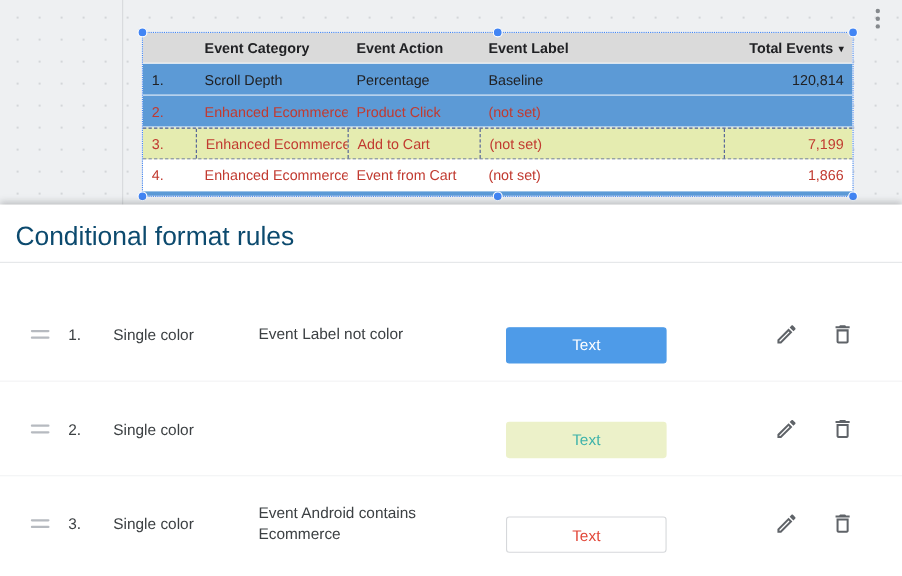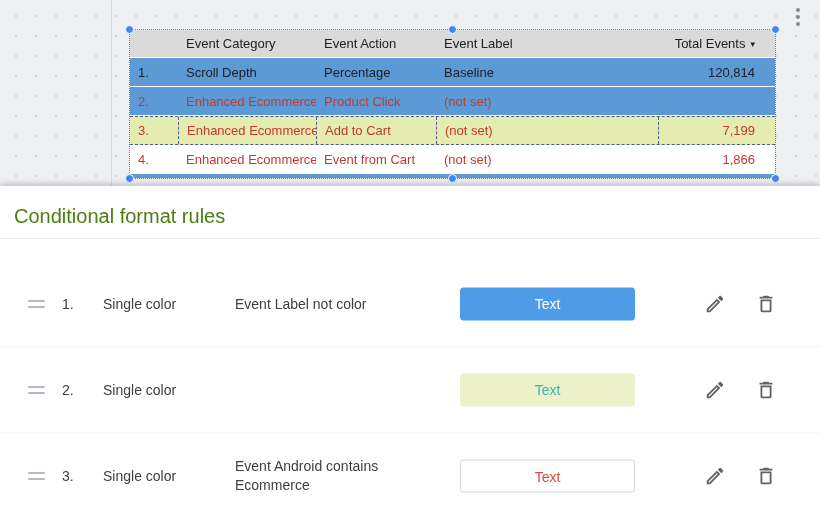--- a/index.html
+++ b/index.html
@@ -18,50 +18,50 @@
   .kebab { position:absolute; left:789px; top:5px; width:18px; height:24px;
     display:flex; flex-direction:column; align-items:center; justify-content:center; gap:3px;
     background:none; border:none; cursor:pointer; }
   .kebab span { width:4px; height:4px; border-radius:50%; background:#85898d; }
 
   
   .table-wrap { position:absolute; left:130px; top:30px; width:645px; height:148px;
     overflow:hidden; font-size:13px; color:#202124; background:#fff; }
   .t-row { display:grid; grid-template-columns:48px 138px 120px 222px 117px; height:29px; }
   .t-row > div { display:flex; align-items:center; padding-left:8px; overflow:hidden; white-space:nowrap; }
-  .t-head { height:28px; background:#dadada; font-weight:normal; border-bottom:1px solid #fff; }
+  .t-head { height:28px; background:#dadada; font-weight:bold; border-bottom:1px solid #fff; }
   .t-body .t-row { border-bottom:1px solid #fff; }
   .cell-num { padding-left:12px; }
-  .cell-total { justify-content:flex-end; padding-right:20px; padding-left:0; }
+  .cell-total { justify-content:flex-end; padding-right:8px; padding-left:0; }
   .sort { font-size:9px; margin-left:5px; }
   .row-sel { border-top:1px dashed #4a5a96; border-bottom:1px dashed #4a5a96 !important; }
   .row-sel > div + div { border-left:1px dashed #4a5a96; }
 
   
   .sel-outline { position:absolute; left:129px; top:29px; width:647px; height:150px;
     border:1px dotted #4285f4; pointer-events:none; }
   .handle { position:absolute; width:9px; height:9px; border-radius:50%;
     background:#4285f4; border:1px solid #fff; cursor:pointer; }
 
   
   .panel { position:absolute; left:0; top:186px; width:820px; height:338px; background:#fff;
     box-shadow:0 -2px 6px rgba(60,64,67,.28); }
-  .panel-title { padding:17px 14px 9px 14px; font-size:20px; line-height:26px; color:#4d7c0f; }
+  .panel-title { padding:17px 14px 9px 14px; font-size:24px; line-height:26px; color:#0c4a6e; }
   .panel-divider { height:1px; background:#e4e6e8; }
   .rules { padding-top:22px; }
   .rule-row { position:relative; height:86px; }
   .rule-row:not(:last-child) { border-bottom:1px solid #f2f3f4; }
   .rr { position:absolute; top:50%; transform:translateY(-50%); font-size:14px; color:#3c4043; }
   .drag { left:28px; display:flex; flex-direction:column; gap:4px; cursor:grab; background:none; border:none; }
   .drag span { display:block; width:17px; height:2px; border-radius:1px; background:#b6bac0; }
   .r-index { left:62px; }
   .r-type  { left:103px; }
   .r-cond  { left:235px; line-height:19px; white-space:pre-line; }
-  .r-swatch { left:460px; width:175px; height:33px; border:1px solid transparent; border-radius:3px;
-    display:flex; align-items:center; justify-content:center; font-size:14px; cursor:pointer; }
+  .r-swatch { left:460px; width:146px; height:33px; border:1px solid transparent; border-radius:3px;
+    display:flex; align-items:center; justify-content:center; font-size:14px; cursor:pointer;margin-top:10px; }
   .icon-btn { background:none; border:none; cursor:pointer; display:flex; align-items:center; }
   .edit-btn { left:704px; }
   .del-btn  { left:755px; }
   .icon-btn svg { width:22px; height:22px; fill:#5f6368; }
 </style>
 </head>
 <body>
 
 <div class="screen">
 

